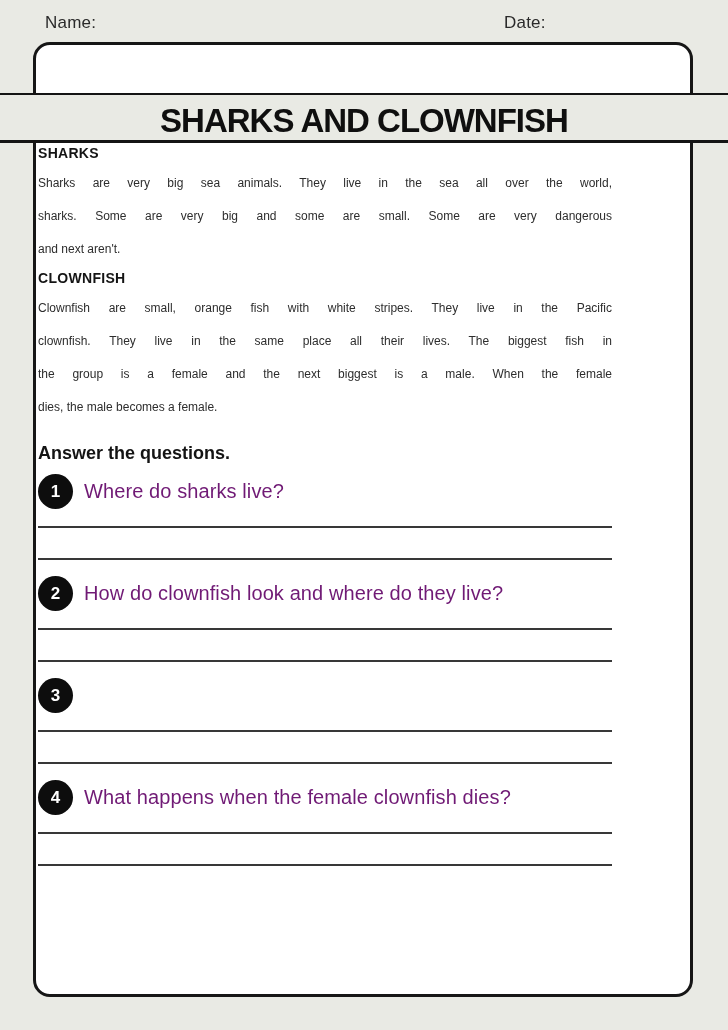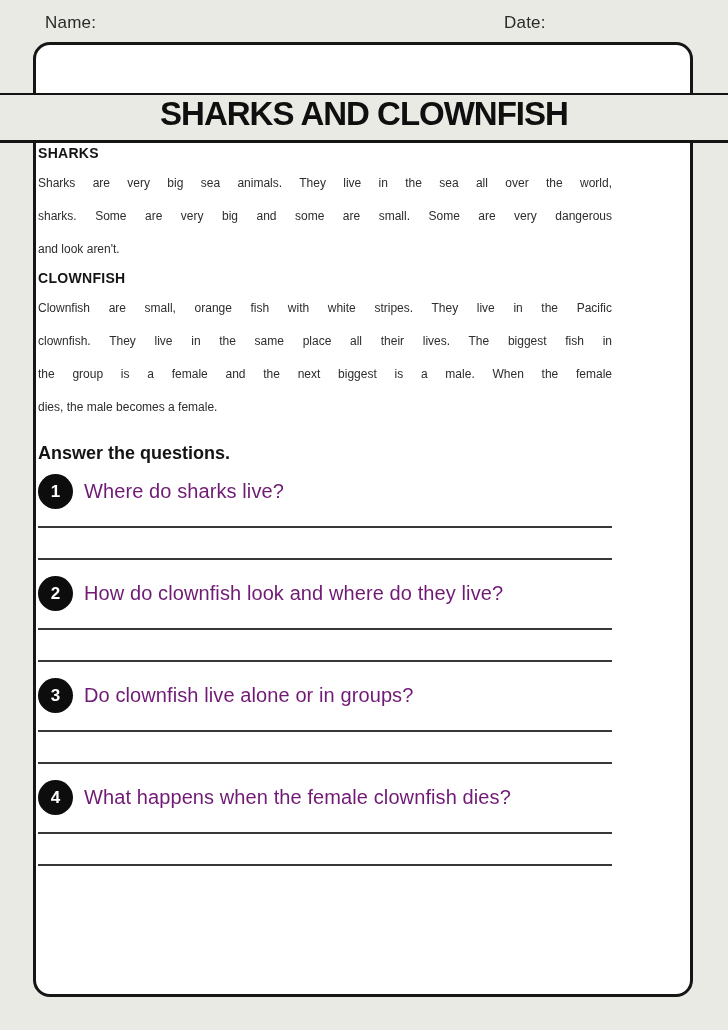--- a/index.html
+++ b/index.html
@@ -21,21 +21,21 @@
     position:absolute;top:0;font-size:17px;color:#2a2a2a;letter-spacing:.2px;
   }
   .name-label{left:0;}
   .date-label{left:459px;}
   .name-blank{position:absolute;left:60px;top:0;width:300px;height:24px;}
   .date-blank{position:absolute;left:512px;top:0;width:100px;height:24px;}
   .banner{
     position:absolute;left:0;top:93px;width:728px;height:50px;
     background:#e9eae4;border-top:2px solid #141414;border-bottom:3px solid #141414;
     box-sizing:border-box;z-index:2;
-    display:flex;align-items:flex-start;justify-content:center;
+    display:flex;align-items:flex-end;justify-content:center;
   }
   .banner-title{
     font-size:33px;font-weight:bold;letter-spacing:-1px;color:#0f0f0f;
     white-space:nowrap;
   }
   .content{
     position:absolute;left:38px;top:113px;width:574px;z-index:1;
   }
   .instruction{
     font-size:18px;font-weight:bold;color:#141414;
@@ -84,21 +84,21 @@
 </div>
 
 <div class="content">
 
   <div class="instruction">Read the text.</div>
 
   <div class="passage-heading">SHARKS</div>
   <div class="para">
     <div class="jline">Sharks are very big sea animals. They live in the sea all over the world,</div>
     <div class="jline">sharks. Some are very big and some are small. Some are very dangerous</div>
-    <div class="jline jline-last">and look aren't.</div>
+    <div class="jline jline-last">and next aren't.</div>
   </div>
 
   <div class="passage-heading">CLOWNFISH</div>
   <div class="para last-para">
     <div class="jline">Clownfish are small, orange fish with white stripes. They live in the Pacific</div>
     <div class="jline">clownfish. They live in the same place all their lives. The biggest fish in</div>
     <div class="jline">the group is a female and the next biggest is a male. When the female</div>
     <div class="jline jline-last">dies, the male becomes a female.</div>
   </div>
 
@@ -118,21 +118,20 @@
       <div class="q-num">2</div>
       <div class="q-text">How do clownfish look and where do they live?</div>
     </div>
     <div class="ans-line"></div>
     <div class="ans-line second"></div>
   </div>
 
   <div class="q-block">
     <div class="q-row">
       <div class="q-num">3</div>
-      <div class="q-text">Do clownfish live alone or in groups?</div>
     </div>
     <div class="ans-line"></div>
     <div class="ans-line second"></div>
   </div>
 
   <div class="q-block">
     <div class="q-row">
       <div class="q-num">4</div>
       <div class="q-text">What happens when the female clownfish dies?</div>
     </div>

